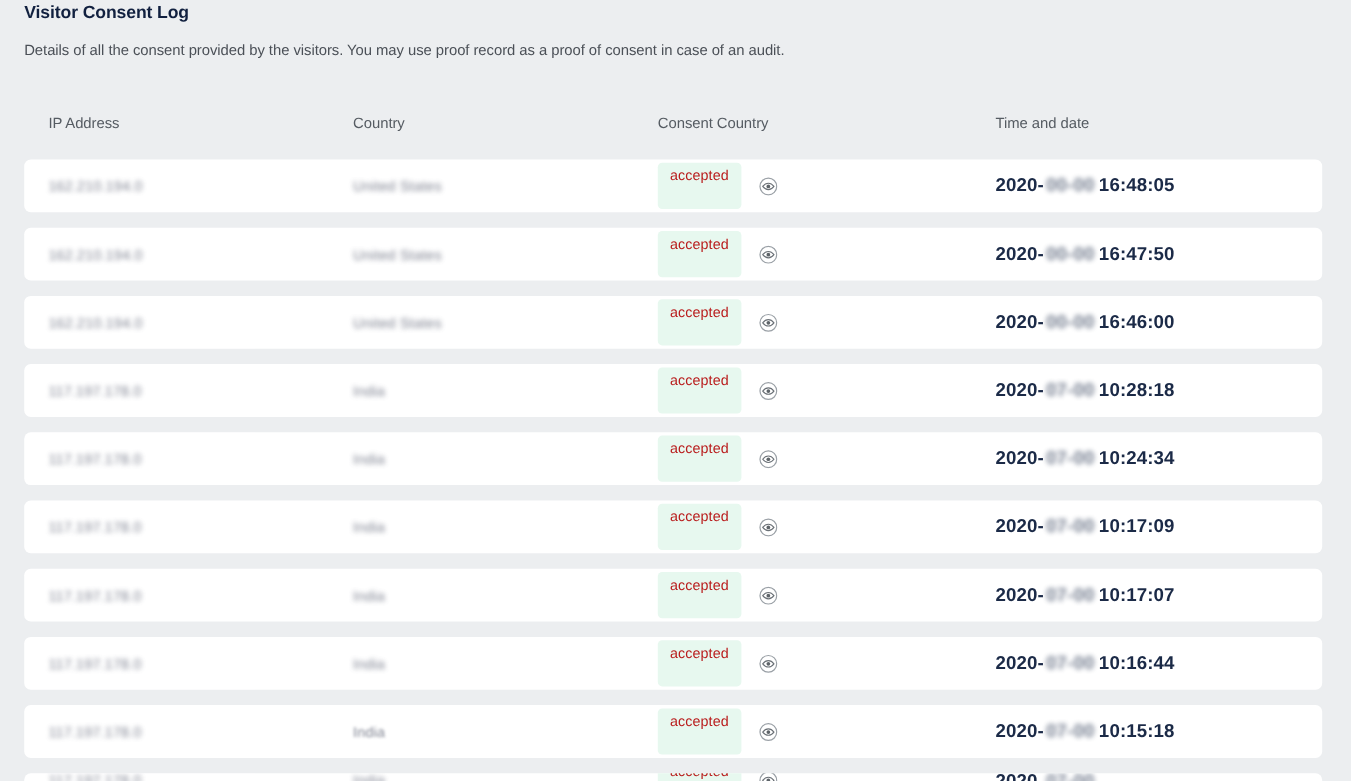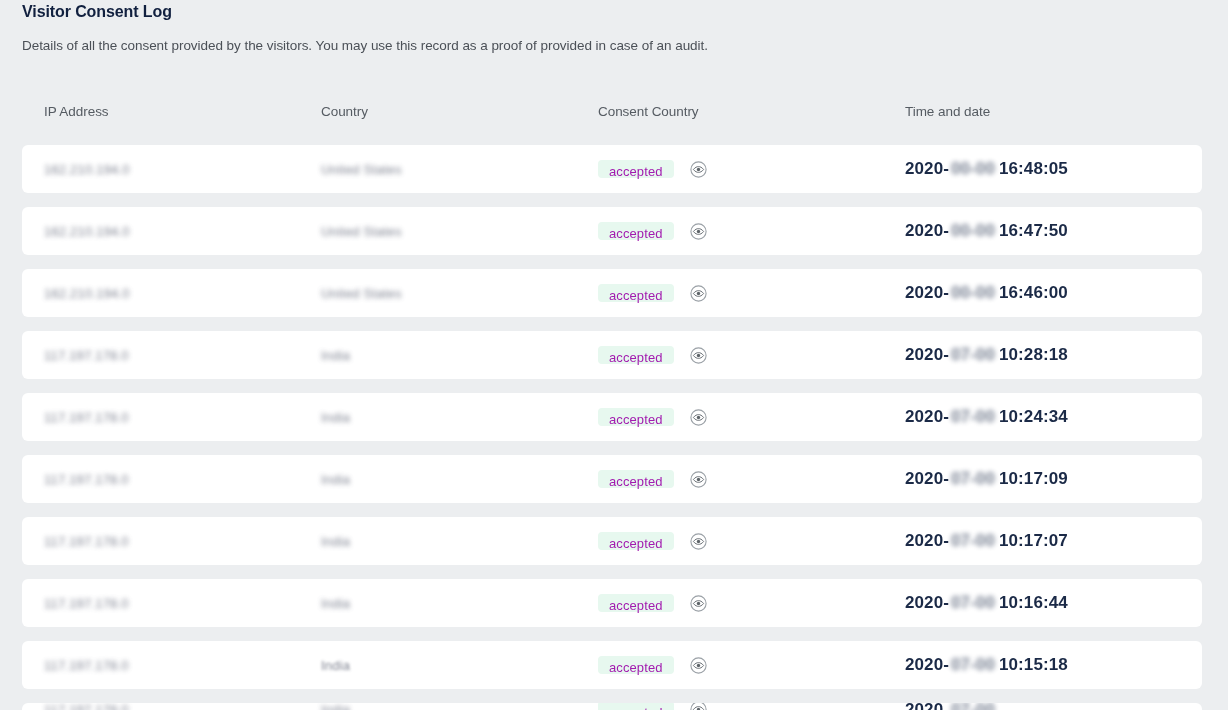--- a/index.html
+++ b/index.html
@@ -109,24 +109,24 @@
   }
   .cell-country.is-clear { filter: blur(1.6px); }
 
   .cell-status {
     display: flex;
     align-items: center;
   }
   .status-badge {
     display: inline-block;
     background: #e7f8ef;
-    color: #a21caf;
+    color: #b91c1c;
     font-size: 13px;
     border-radius: 4px;
-    padding: 5px 11px 0 11px;
+    padding: 5px 11px 24px 11px;
     line-height: 1;
     letter-spacing: 0.1px;
   }
   .view-icon {
     margin-left: 16px;
     width: 17px;
     height: 17px;
     display: inline-flex;
     align-items: center;
     justify-content: center;
@@ -153,21 +153,21 @@
   }
   .time-part { margin-left: 2px; text-align: right; }
 
   .row-partial { height: 13px; overflow: hidden; margin-bottom: 0; }
 </style>
 </head>
 <body>
 
 <div class="page-header">
   <h1 class="page-title">Visitor Consent Log</h1>
-  <p class="page-subtitle">Details of all the consent provided by the visitors. You may use this record as a proof of provided in case of an audit.</p>
+  <p class="page-subtitle">Details of all the consent provided by the visitors. You may use proof record as a proof of consent in case of an audit.</p>
 </div>
 
 <div class="consent-table">
 
   <div class="table-head">
     <div class="th col-ip">IP Address</div>
     <div class="th col-country">Country</div>
     <div class="th col-status">Consent Country</div>
     <div class="th col-time">Time and date</div>
   </div>

